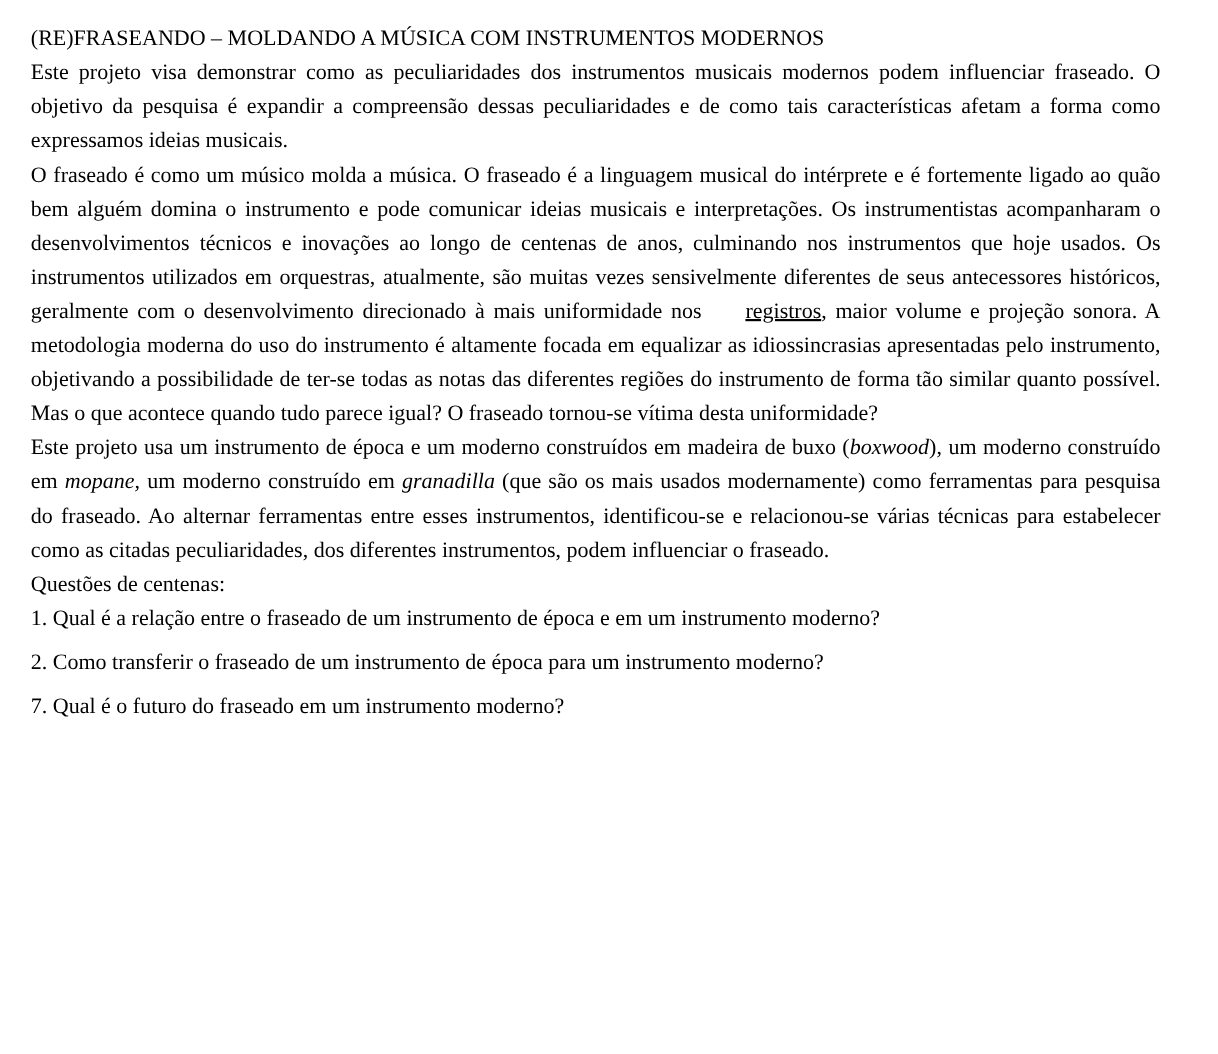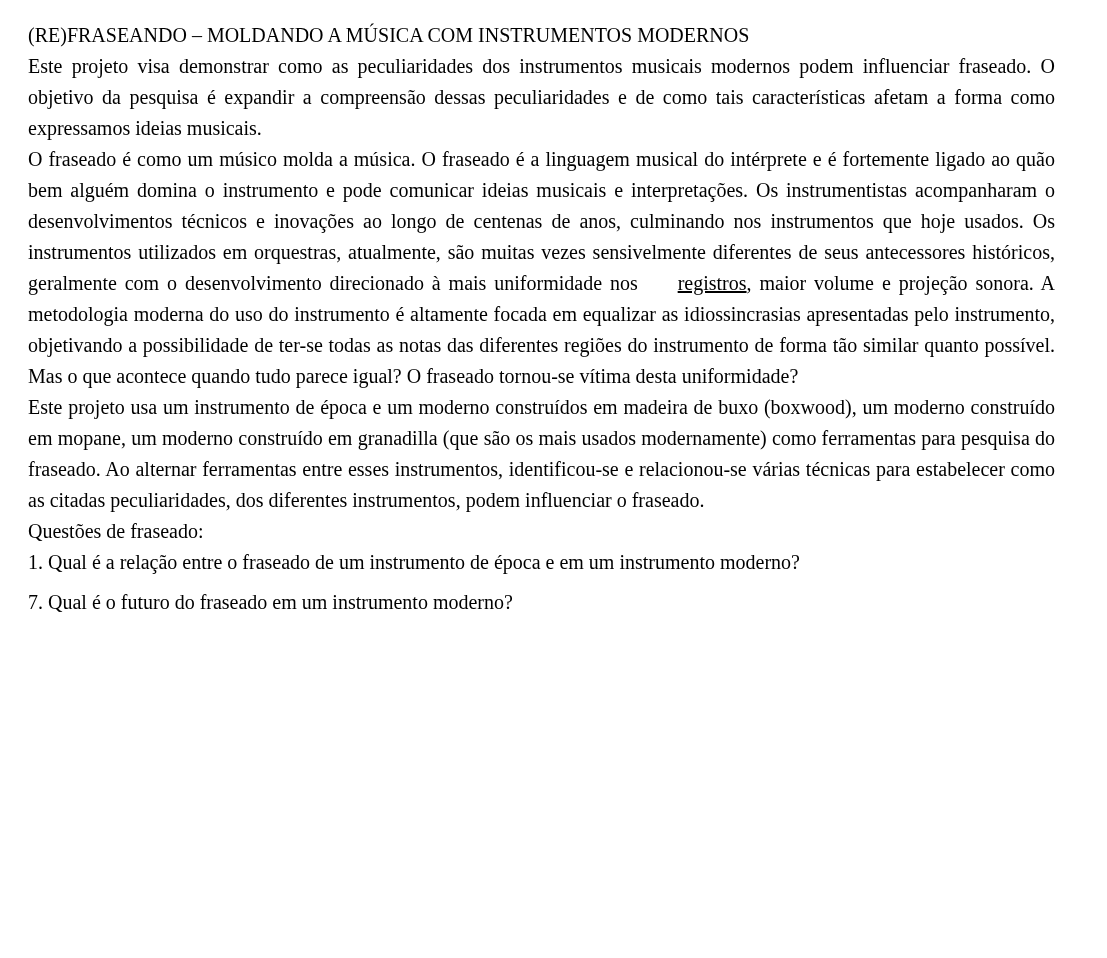--- a/index.html
+++ b/index.html
@@ -43,20 +43,21 @@
     line-height: 31px;
   }
   .para {
     text-align: justify;
   }
   .run-underline {
     text-decoration: underline;
     margin-left: 32px;
   }
   .run-italic {
+    font-style: italic;
   }
   .questions-heading {
     margin-top: 28px;
   }
   .question {
     margin-top: 31px;
   }
   .question + .question {
     margin-top: 9px;
   }
@@ -68,18 +69,19 @@
 
 
   <h1 class="title">(RE)FRASEANDO – MOLDANDO A MÚSICA COM INSTRUMENTOS MODERNOS</h1>
 
   <p class="para">Este projeto visa demonstrar como as peculiaridades dos instrumentos musicais modernos podem influenciar fraseado. O objetivo da pesquisa é expandir a compreensão dessas peculiaridades e de como tais características afetam a forma como expressamos ideias musicais.</p>
 
   <p class="para"><span>O fraseado é como um músico molda a música. O fraseado é a linguagem musical do intérprete e é fortemente ligado ao quão bem alguém domina o instrumento e pode comunicar ideias musicais e interpretações. Os instrumentistas acompanharam o desenvolvimentos técnicos e inovações ao longo de centenas de anos, culminando nos instrumentos que hoje usados. Os instrumentos utilizados em orquestras, atualmente, são muitas vezes sensivelmente diferentes de seus antecessores históricos, geralmente com o desenvolvimento direcionado à mais uniformidade nos </span><span class="run-underline">registros</span><span>, maior volume e projeção sonora. A metodologia moderna do uso do instrumento é altamente focada em equalizar as idiossincrasias apresentadas pelo instrumento, objetivando a possibilidade de ter-se todas as notas das diferentes regiões do instrumento de forma tão similar quanto possível. Mas o que acontece quando tudo parece igual? O fraseado tornou-se vítima desta uniformidade?</span></p>
 
   <p class="para"><span>Este projeto usa um instrumento de época e um moderno construídos em madeira de buxo (</span><span class="run-italic">boxwood</span><span>), um moderno construído em </span><span class="run-italic">mopane,</span><span> um moderno construído em </span><span class="run-italic">granadilla</span><span> (que são os mais usados modernamente) como ferramentas para pesquisa do fraseado. Ao alternar ferramentas entre esses instrumentos, identificou-se e relacionou-se várias técnicas para estabelecer como as citadas peculiaridades, dos diferentes instrumentos, podem influenciar o fraseado.</span></p>
 
-  <p class="questions-heading">Questões de fraseado:</p>
+  <p class="questions-heading">Questões de centenas:</p>
 
   <p class="question">1. Qual é a relação entre o fraseado de um instrumento de época e em um instrumento moderno?</p>
+  <p class="question">2. Como transferir o fraseado de um instrumento de época para um instrumento moderno?</p>
   <p class="question">7. Qual é o futuro do fraseado em um instrumento moderno?</p>
 
 </div>
 
 </body></html>

